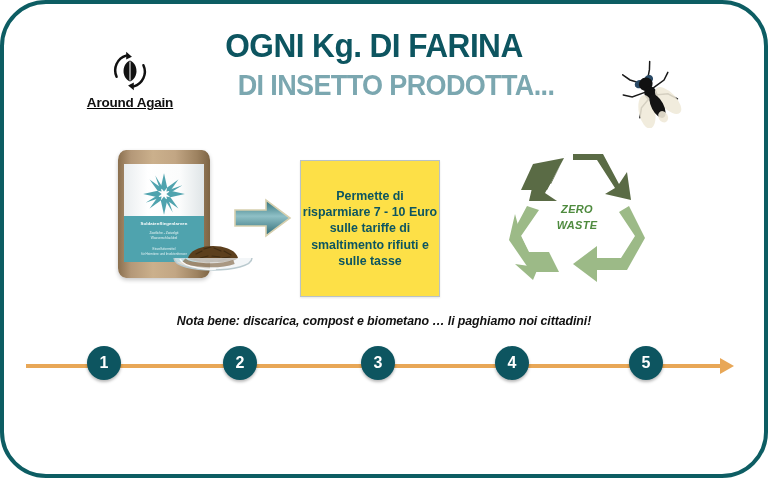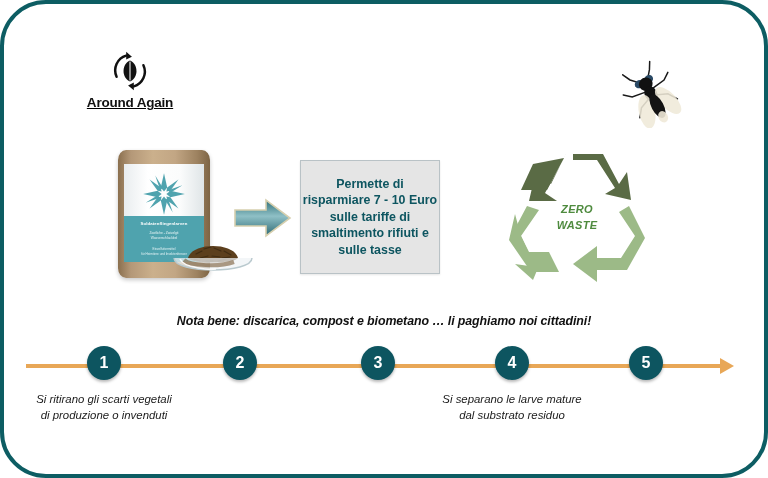--- a/index.html
+++ b/index.html
@@ -76,22 +76,22 @@
     position:absolute;left:0;right:0;top:31px;text-align:center;
     font-size:3.1px;color:#e2f2f4;line-height:1.5;
   }
   .bowl{position:absolute;left:62px;top:82px;width:86px;height:48px;}
 
   
   #arrow{position:absolute;left:228px;top:192px;width:62px;height:44px;}
 
   
   #callout{
-    position:absolute;left:296px;top:156px;width:140px;height:114px;
-    background:#e5e5e5;border:1px solid #b9c2c6;
+    position:absolute;left:296px;top:156px;width:140px;height:137px;
+    background:#fde047;border:1px solid #b9c2c6;
     box-sizing:border-box;
     display:flex;align-items:center;justify-content:center;
     box-shadow:0 1px 2px rgba(0,0,0,.10);
   }
   #callout p{
     margin:0;text-align:center;
     font-size:12.4px;font-weight:700;color:#0d5560;line-height:1.32;
   }
 
   
@@ -144,20 +144,24 @@
         <path d="M38 18 A16 16 0 0 1 28 40" fill="none" stroke="#111" stroke-width="2.6" stroke-linecap="round"></path>
         <path d="M20 12 L20 4 L26 9 Z" fill="#111"></path>
         <path d="M28 36 L28 44 L22 39 Z" fill="#111"></path>
         <path d="M24 13 C33 17 33 31 24 35 C15 31 15 17 24 13 Z" fill="#111"></path>
         <path d="M24 14 L24 34" stroke="#ffffff" stroke-width="1.1"></path>
       </svg>
     </div>
     <div class="cap">Around Again</div>
   </div>
 
+  <div id="title">
+    <div class="l1">OGNI Kg. DI FARINA</div>
+    <div class="l2">DI INSETTO PRODOTTA...</div>
+  </div>
 
   <div id="fly">
     <svg viewBox="0 0 84 72" width="84" height="72">
       <g transform="rotate(-28 42 36)">
         <g stroke="#1a1a1a" stroke-width="1.5" fill="none" stroke-linecap="round">
           <path d="M40 26 L30 16 L26 8"></path>
             <path d="M44 26 L52 16 L56 9"></path>
           <path d="M38 34 L24 32 L17 26"></path>
             <path d="M46 34 L60 32 L67 27"></path>
           <path d="M39 41 L27 46 L21 54"></path>
@@ -266,30 +270,28 @@
       <span>WASTE</span>
     </div>
   </div>
 
   <div id="timeline">
     <div class="line"></div>
     <div class="head"></div>
 
     <div class="step" style="left:78px;">
       <div class="dot">1</div>
-      <div class="cap">Si ritirano gli scarti vegetali di produzione o invenduti</div>
     </div>
     <div class="step" style="left:214px;">
       <div class="dot">2</div>
     </div>
     <div class="step" style="left:352px;">
       <div class="dot">3</div>
     </div>
     <div class="step" style="left:486px;">
       <div class="dot">4</div>
-      <div class="cap">Si separano le larve mature dal substrato residuo</div>
     </div>
     <div class="step" style="left:620px;">
       <div class="dot">5</div>
     </div>
   </div>
 
 </div>
 
 </body></html>

